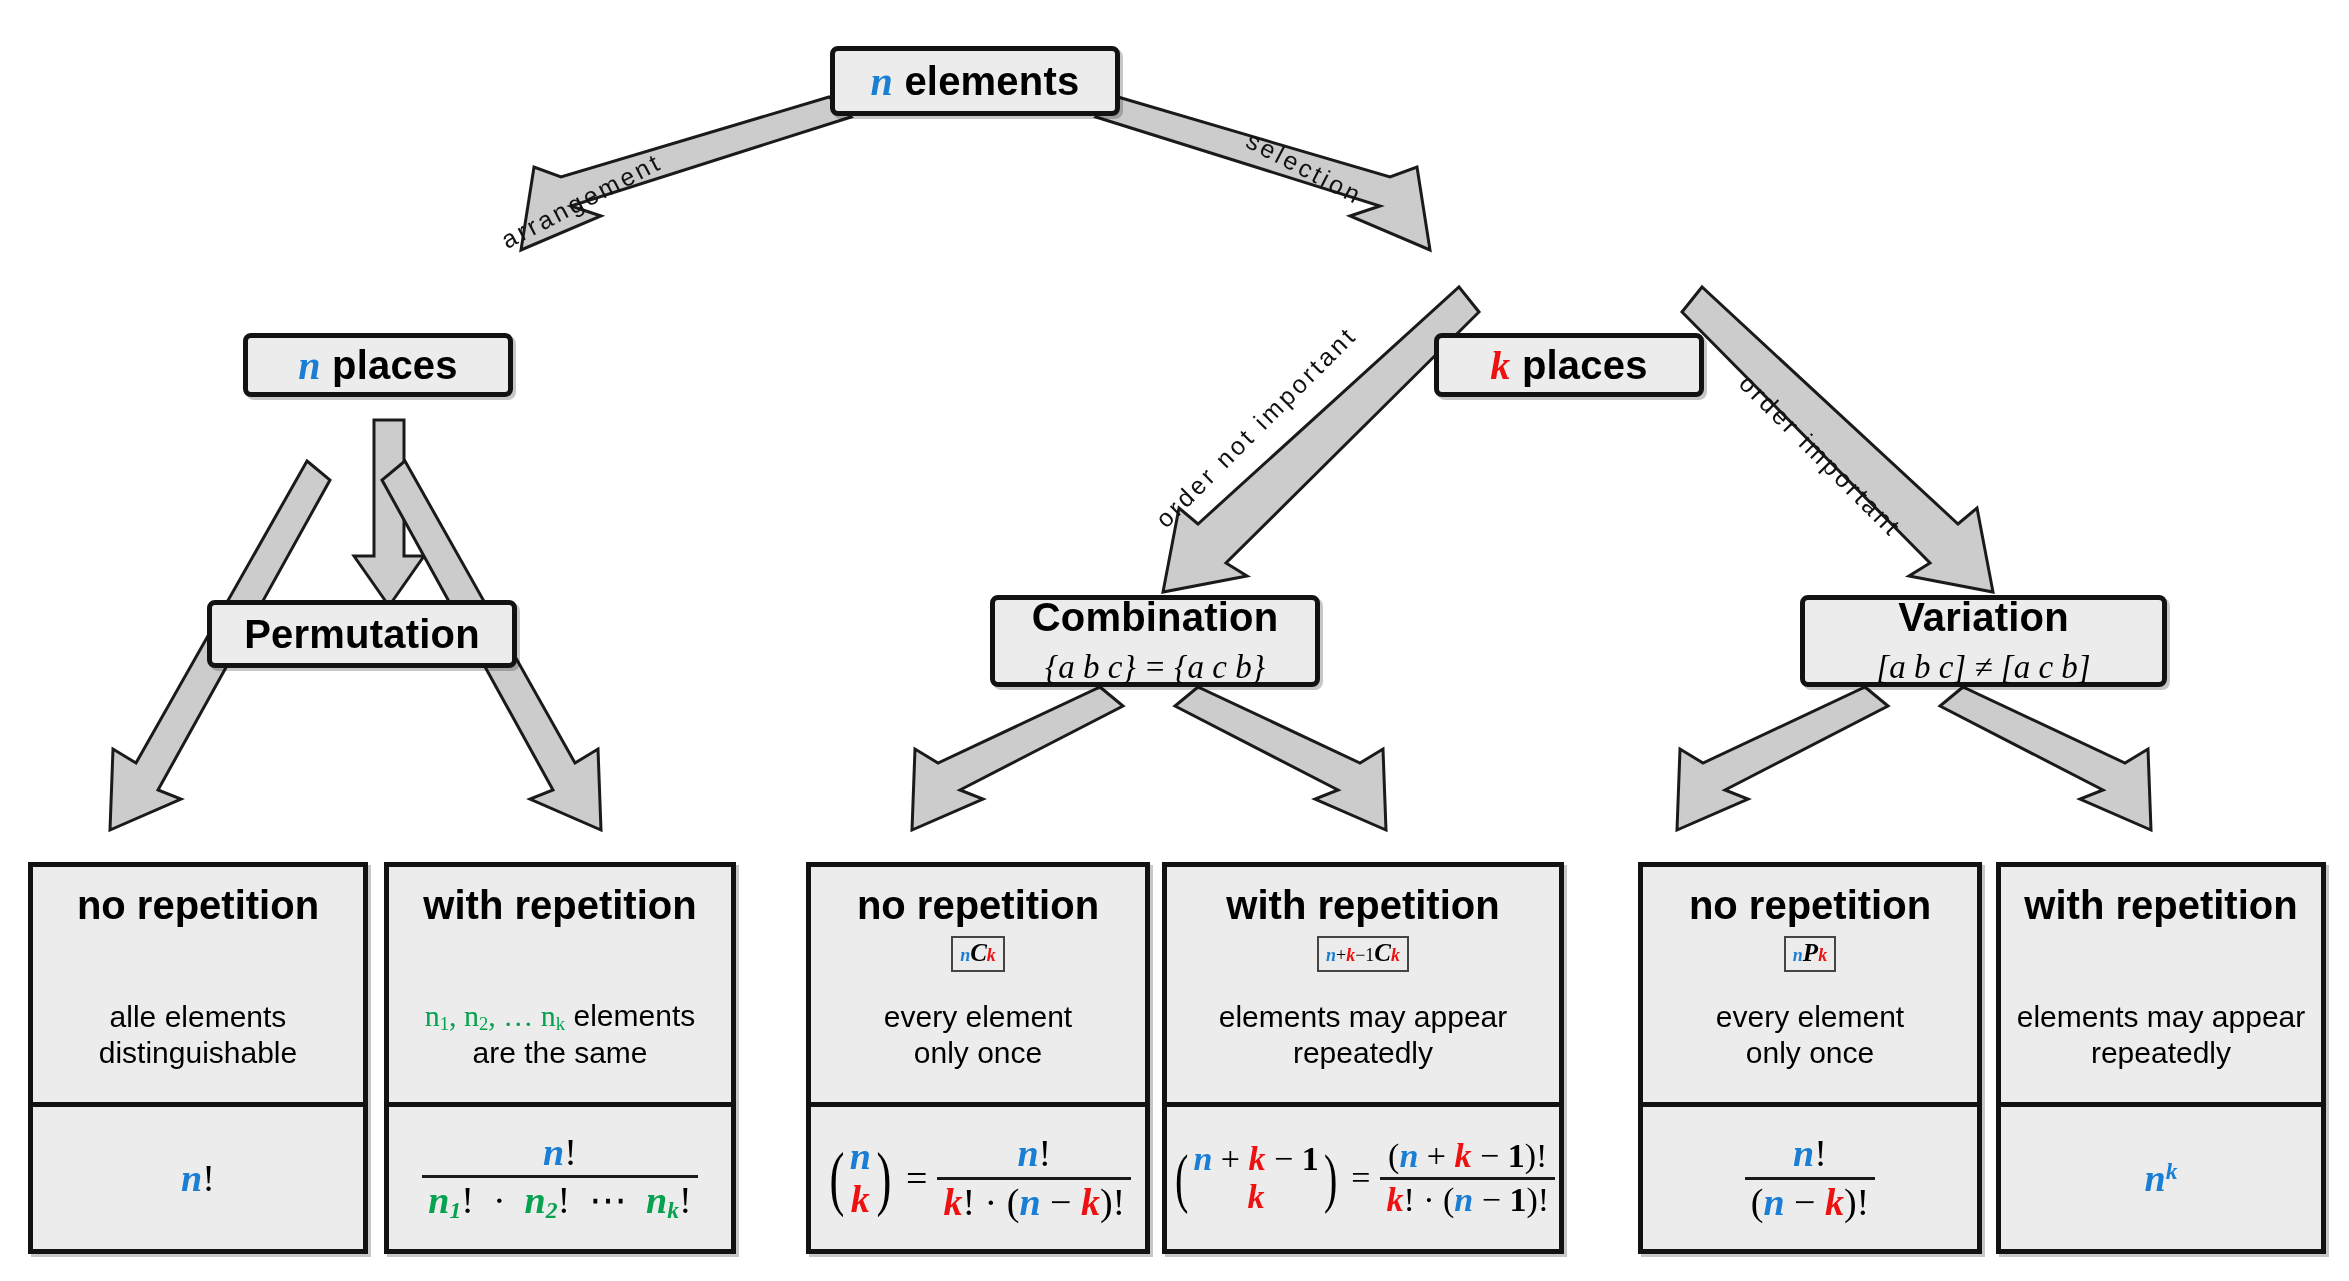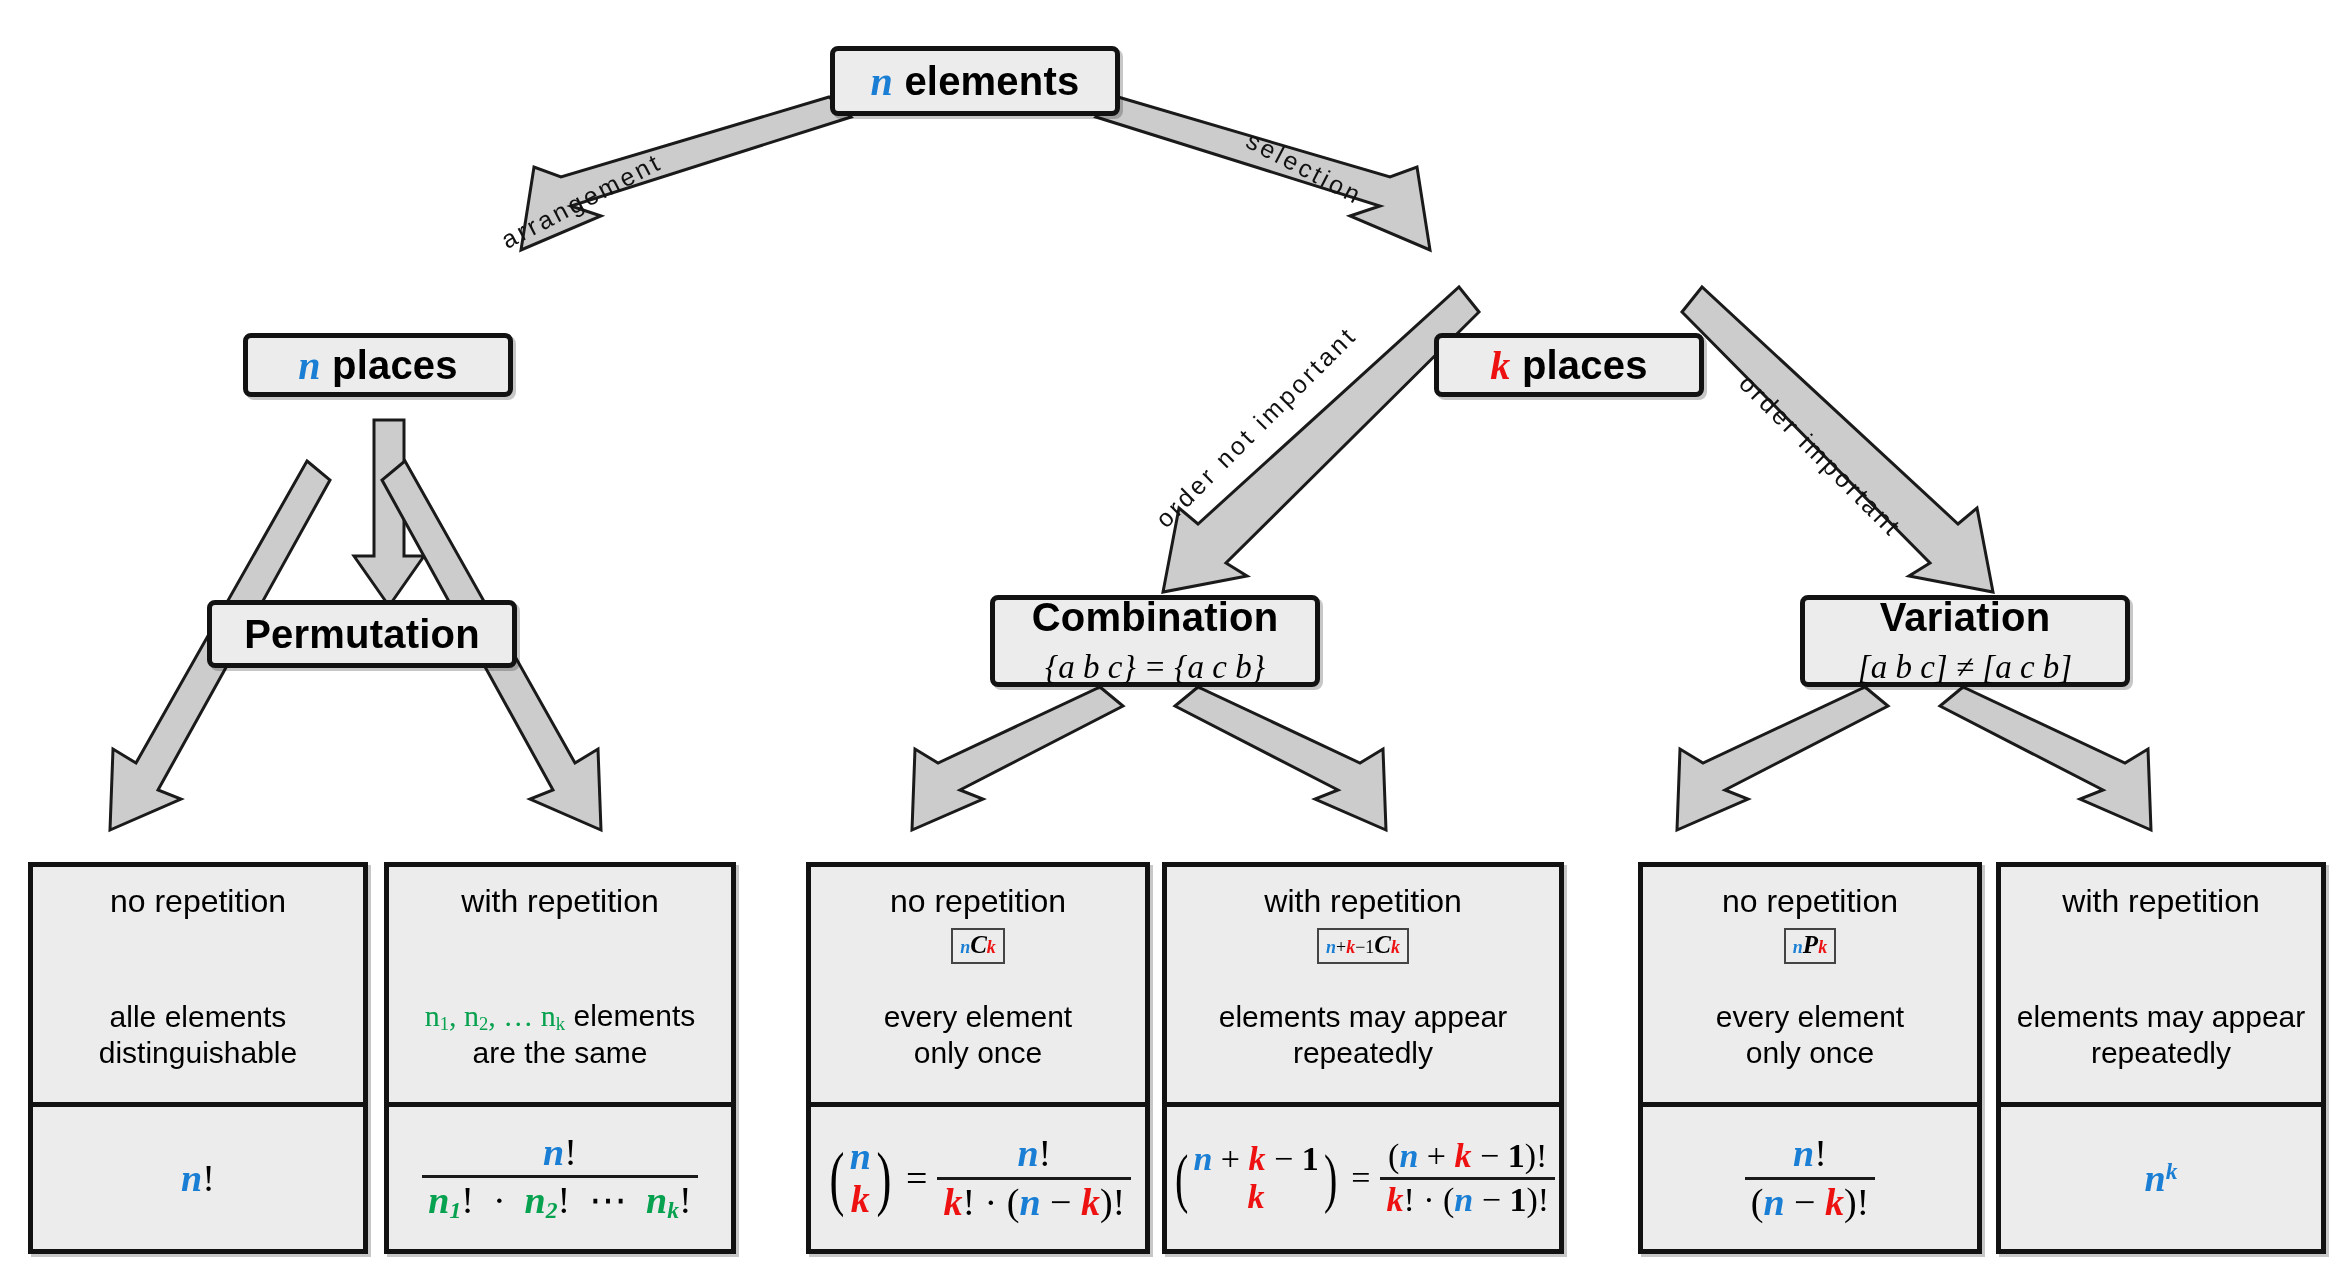--- a/index.html
+++ b/index.html
@@ -65,22 +65,22 @@
     box-sizing:border-box;
     position:relative;
   }
   .leaf .lower{
     flex:1 1 auto;
     display:flex;
     align-items:center;
     justify-content:center;
   }
   .leaf .head{
-    font-weight:normal;
-    font-size:32px;
+    font-weight:bold;
+    font-size:40px;
     white-space:nowrap;
   }
   .leaf .symbol{
     margin-top:8px;
     border:2px solid #444;
     padding:1px 7px 3px 7px;
     background:#ececec;
     font-family:"Liberation Serif", serif;
     font-size:25px;
     line-height:1.1;
@@ -254,21 +254,21 @@
 
   <div class="node" style="left:207px;top:600px;width:310px;height:68px;">
     <div class="title">Permutation</div>
   </div>
 
   <div class="node" style="left:990px;top:595px;width:330px;height:92px;">
     <div class="title">Combination</div>
     <div class="sub">{a b c} = {a c b}</div>
   </div>
 
-  <div class="node" style="left:1800px;top:595px;width:330px;height:92px;">
+  <div class="node" style="left:1800px;top:595px;width:367px;height:92px;">
     <div class="title">Variation</div>
     <div class="sub">[a b c] ≠ [a c b]</div>
   </div>
 
   <div class="leaf" style="left:28px;top:862px;width:340px;height:392px;">
     <div class="upper">
       <div class="head">no repetition</div>
       <div class="desc">alle elements
 distinguishable</div>
     </div>

